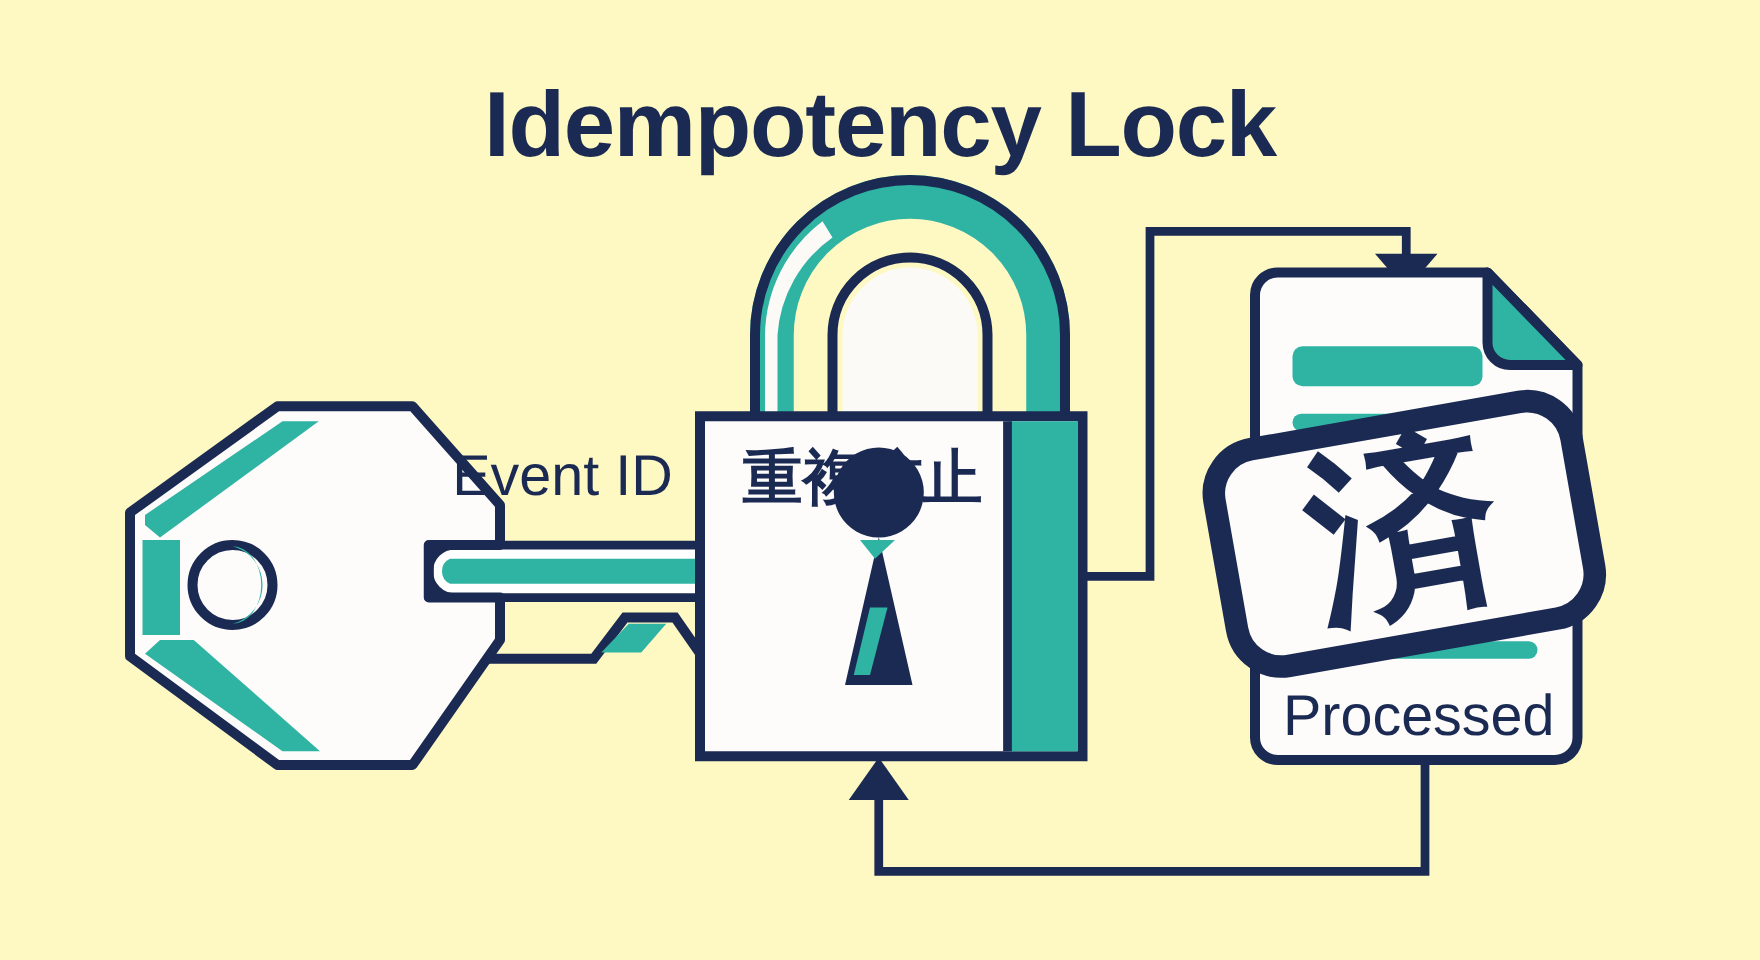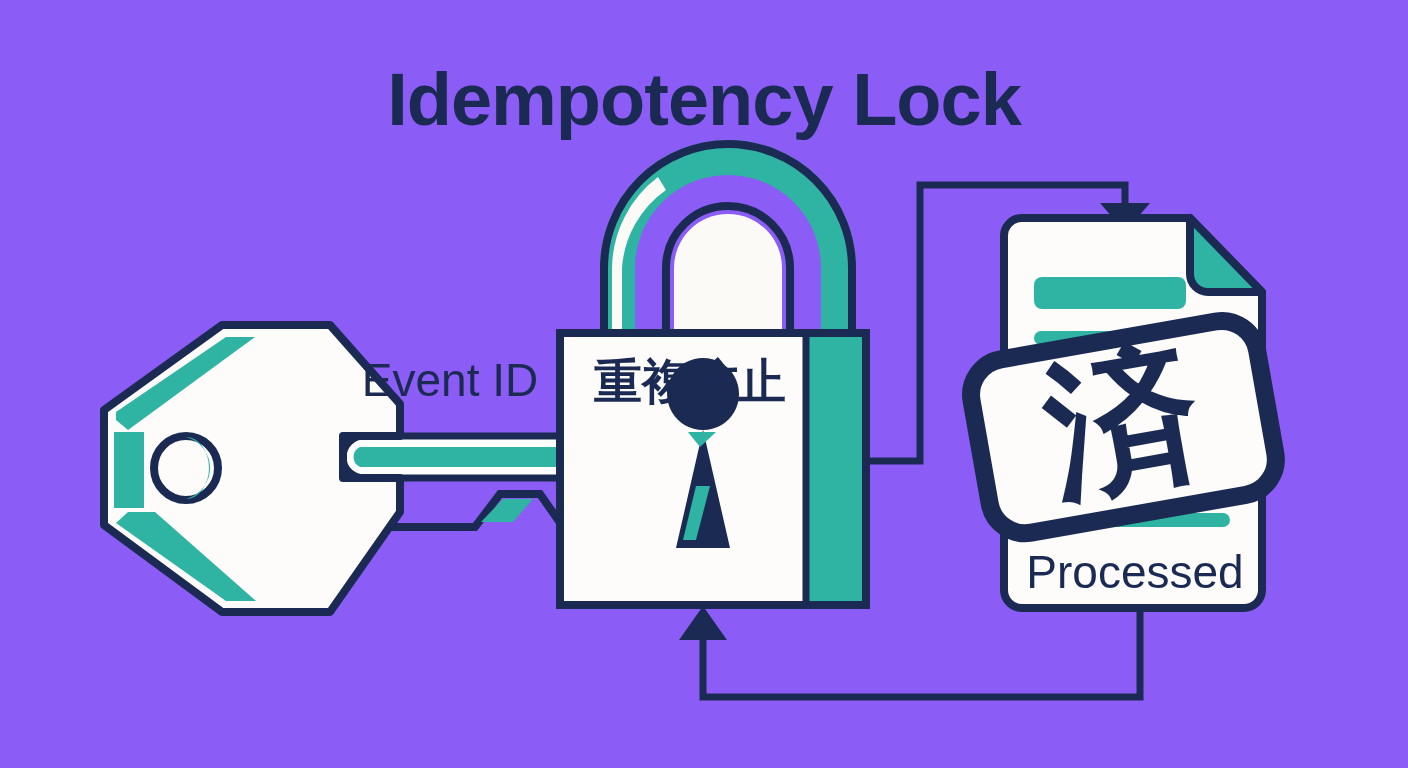--- a/index.html
+++ b/index.html
@@ -7,21 +7,21 @@
     padding: 0;
     background: #ffffff;
   }
   body {
     font-family: "Liberation Sans", sans-serif;
   }
   #canvas {
     position: relative;
     width: 1408px;
     height: 768px;
-    background: #8b5cf6;
+    background: #fef9c3;
     overflow: hidden;
   }
   #scene {
     position: absolute;
     inset: 0;
     width: 1408px;
     height: 768px;
   }
   .title-text {
     font-weight: bold;

